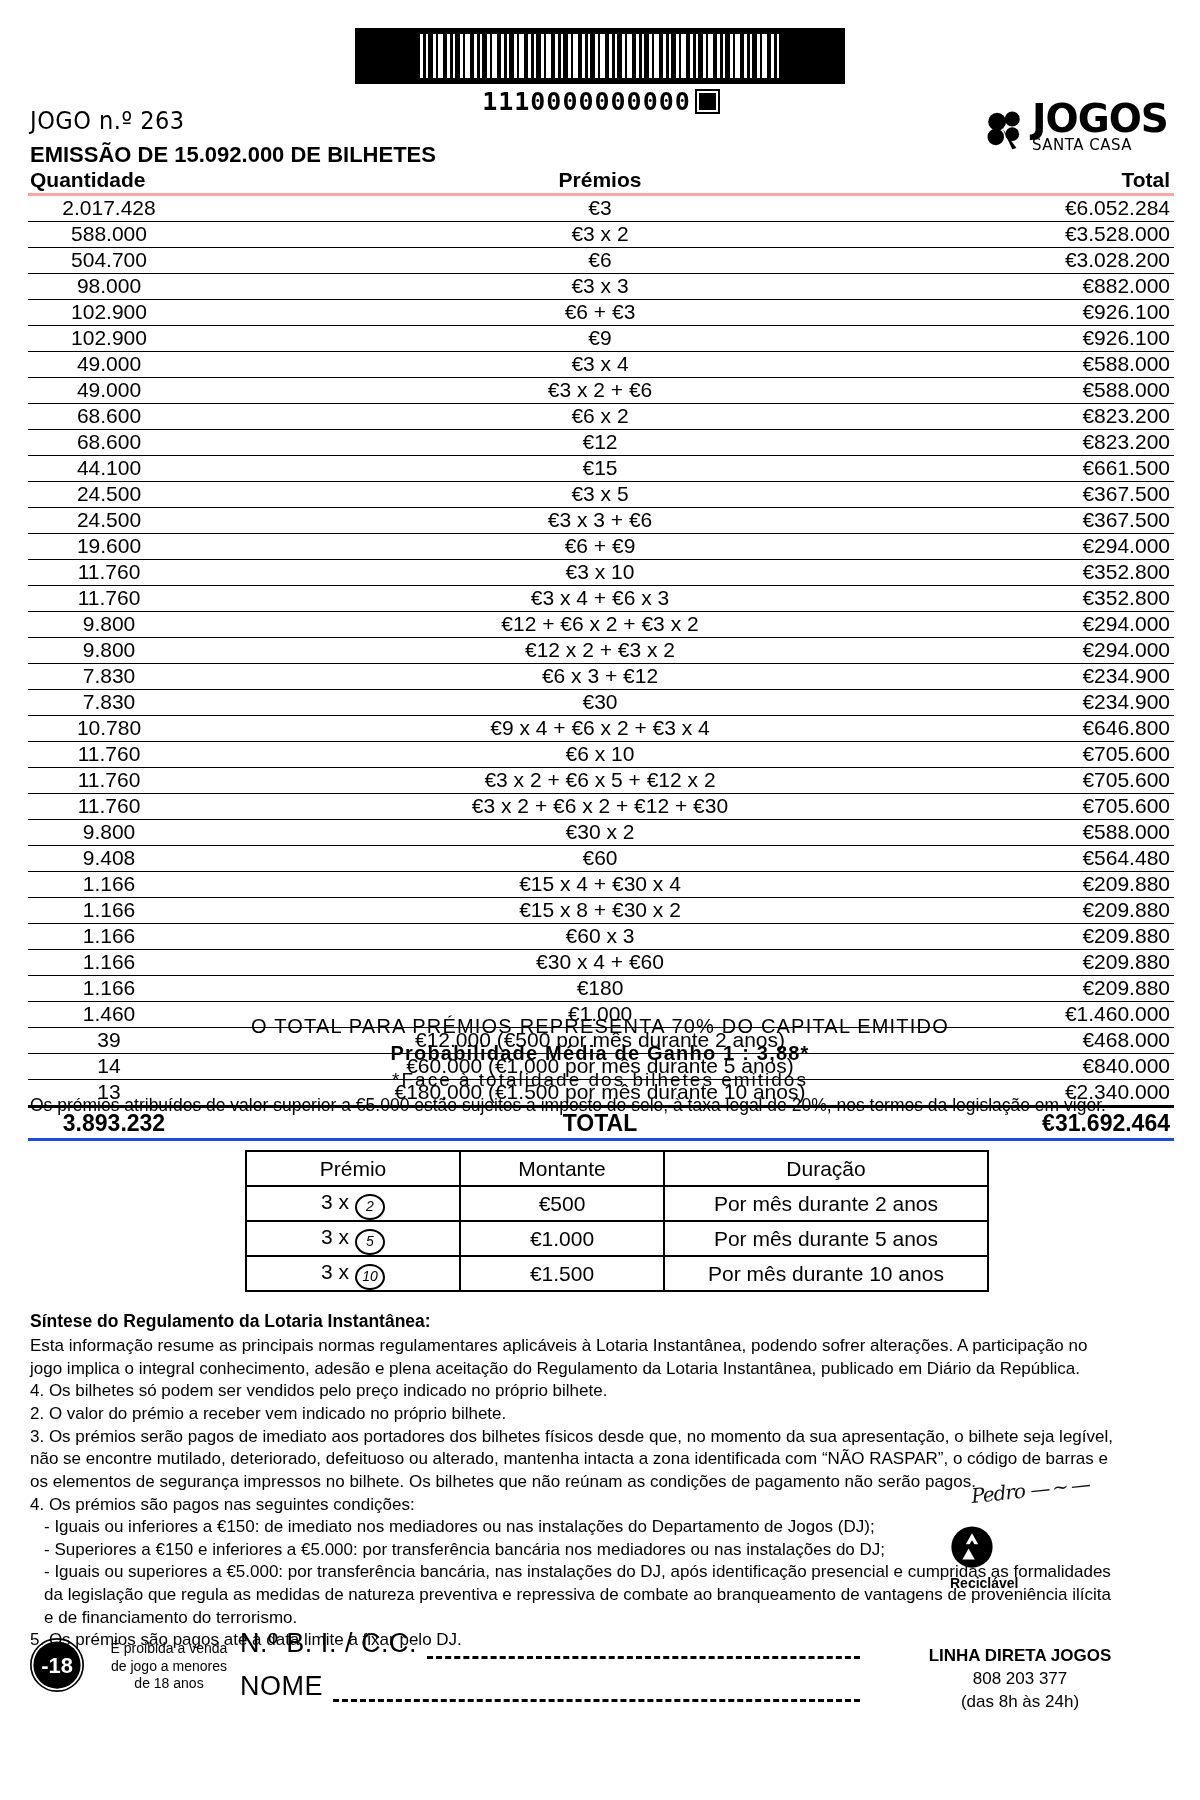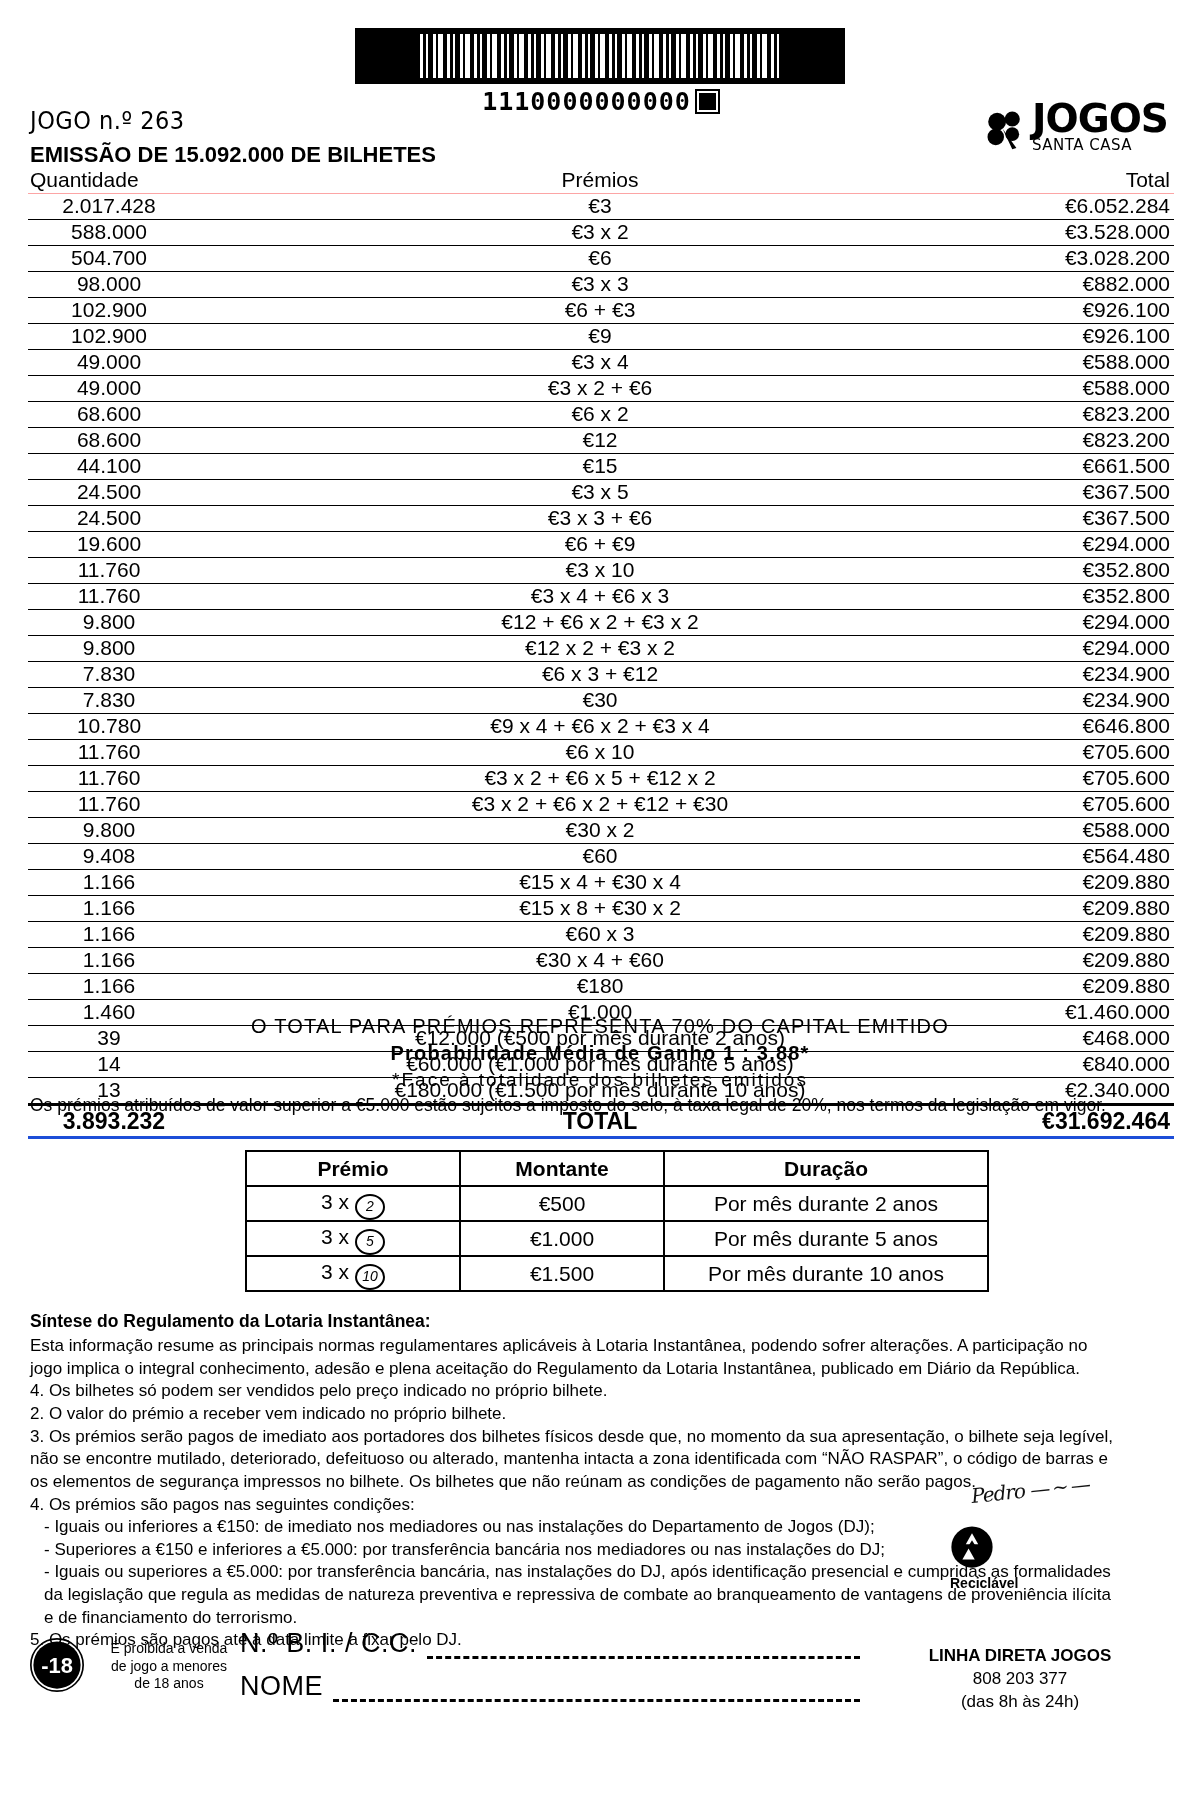--- a/index.html
+++ b/index.html
@@ -136,22 +136,22 @@
     table-layout: fixed;
   }
   .main-table th, .main-table td {
     font-size: 21px;
     padding: 0;
     line-height: 1.06;
     height: 25px;
     vertical-align: middle;
   }
   .main-table th {
-    font-weight: normal;
-    border-bottom: 1px solid #fca5a5;
+    font-weight: bold;
+    border-bottom: 3px solid #fca5a5;
   }
   .main-table .c-qty { width: 250px; text-align: center; padding-right: 90px; }
   .main-table .c-prem { text-align: center; }
   .main-table .c-tot { width: 250px; text-align: right; padding-right: 4px; }
   .main-table th.c-qty { text-align: left; padding-right: 0; padding-left: 2px; }
   .main-table th.c-prem { text-align: center; }
   .main-table th.c-tot { text-align: right; }
   .main-table tbody td {
     border-bottom: 1.5px solid #000;
   }
@@ -209,21 +209,21 @@
     border-collapse: collapse;
     table-layout: fixed;
   }
   .sub-table th, .sub-table td {
     border: 2.5px solid #000;
     font-size: 21px;
     text-align: center;
     height: 33px;
     padding: 0 6px;
   }
-  .sub-table th { font-weight: bold; }
+  .sub-table th { font-weight: normal; }
   .sub-table .col-a { width: 200px; }
   .sub-table .col-b { width: 190px; }
   .sub-table .col-c { width: 310px; }
   .circnum {
     display: inline-block;
     min-width: 22px;
     height: 22px;
     line-height: 20px;
     border: 2px solid #000;
     border-radius: 50%;

